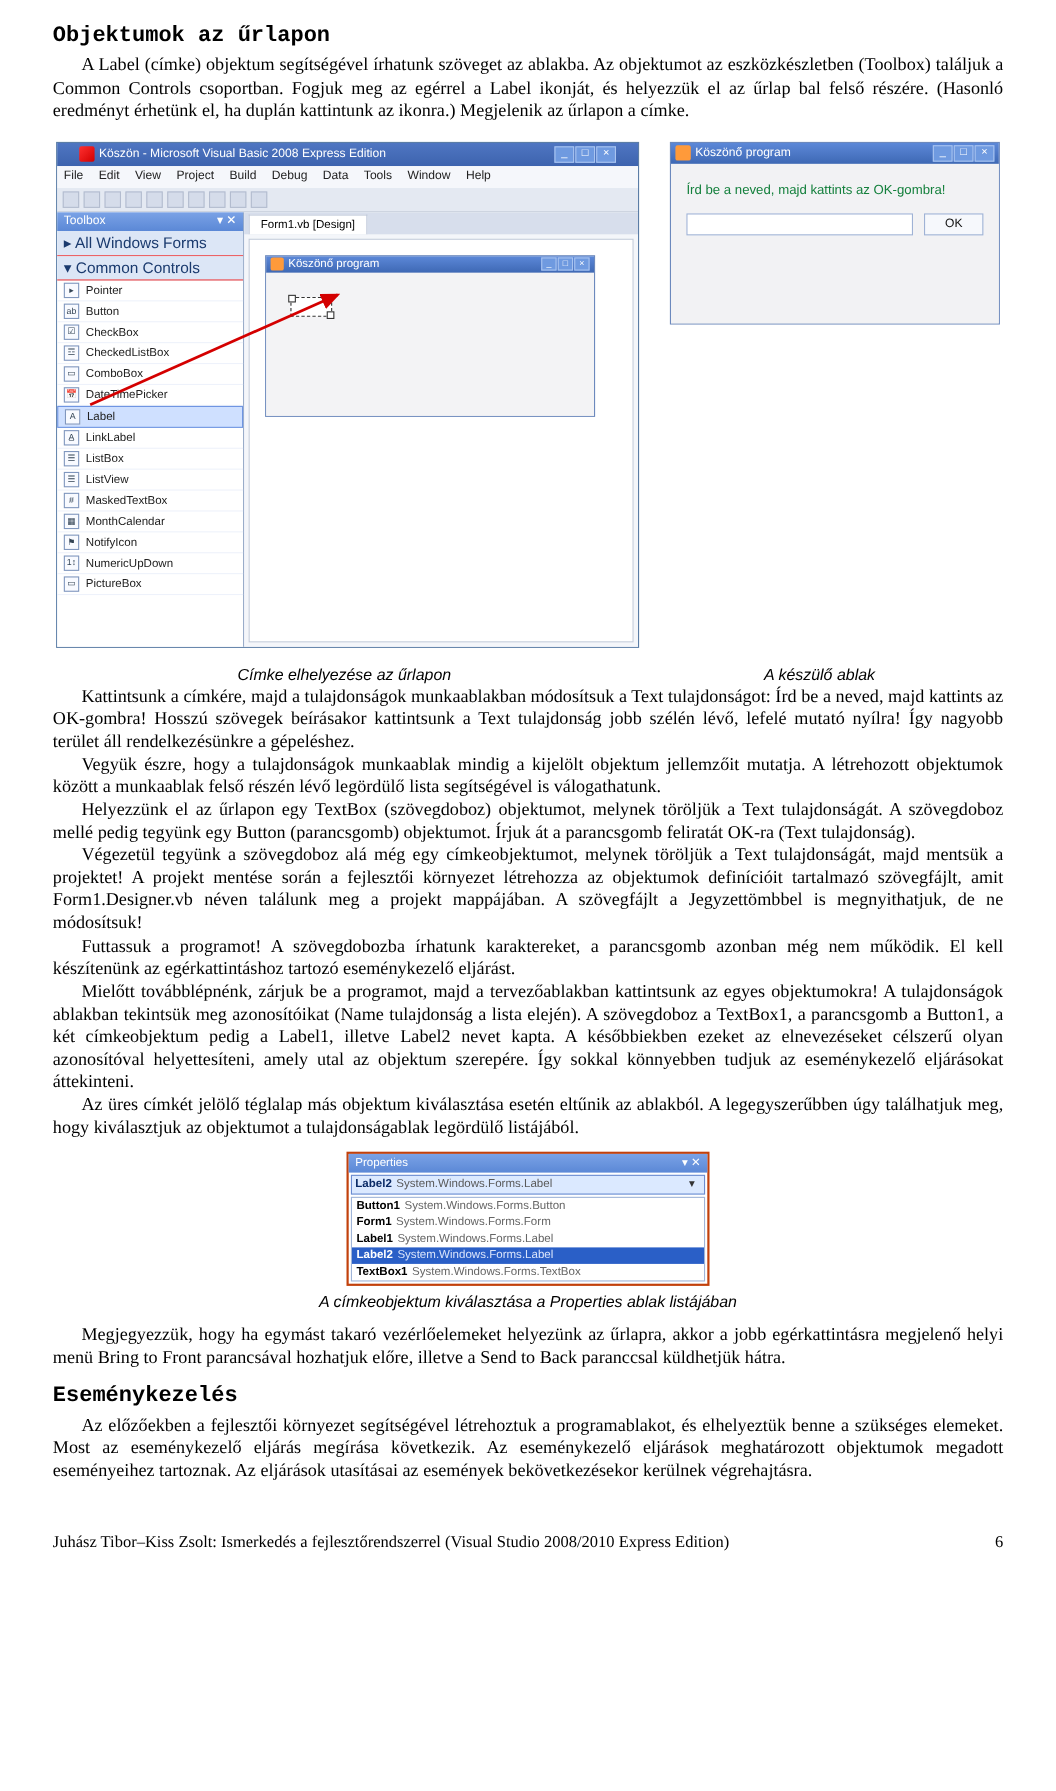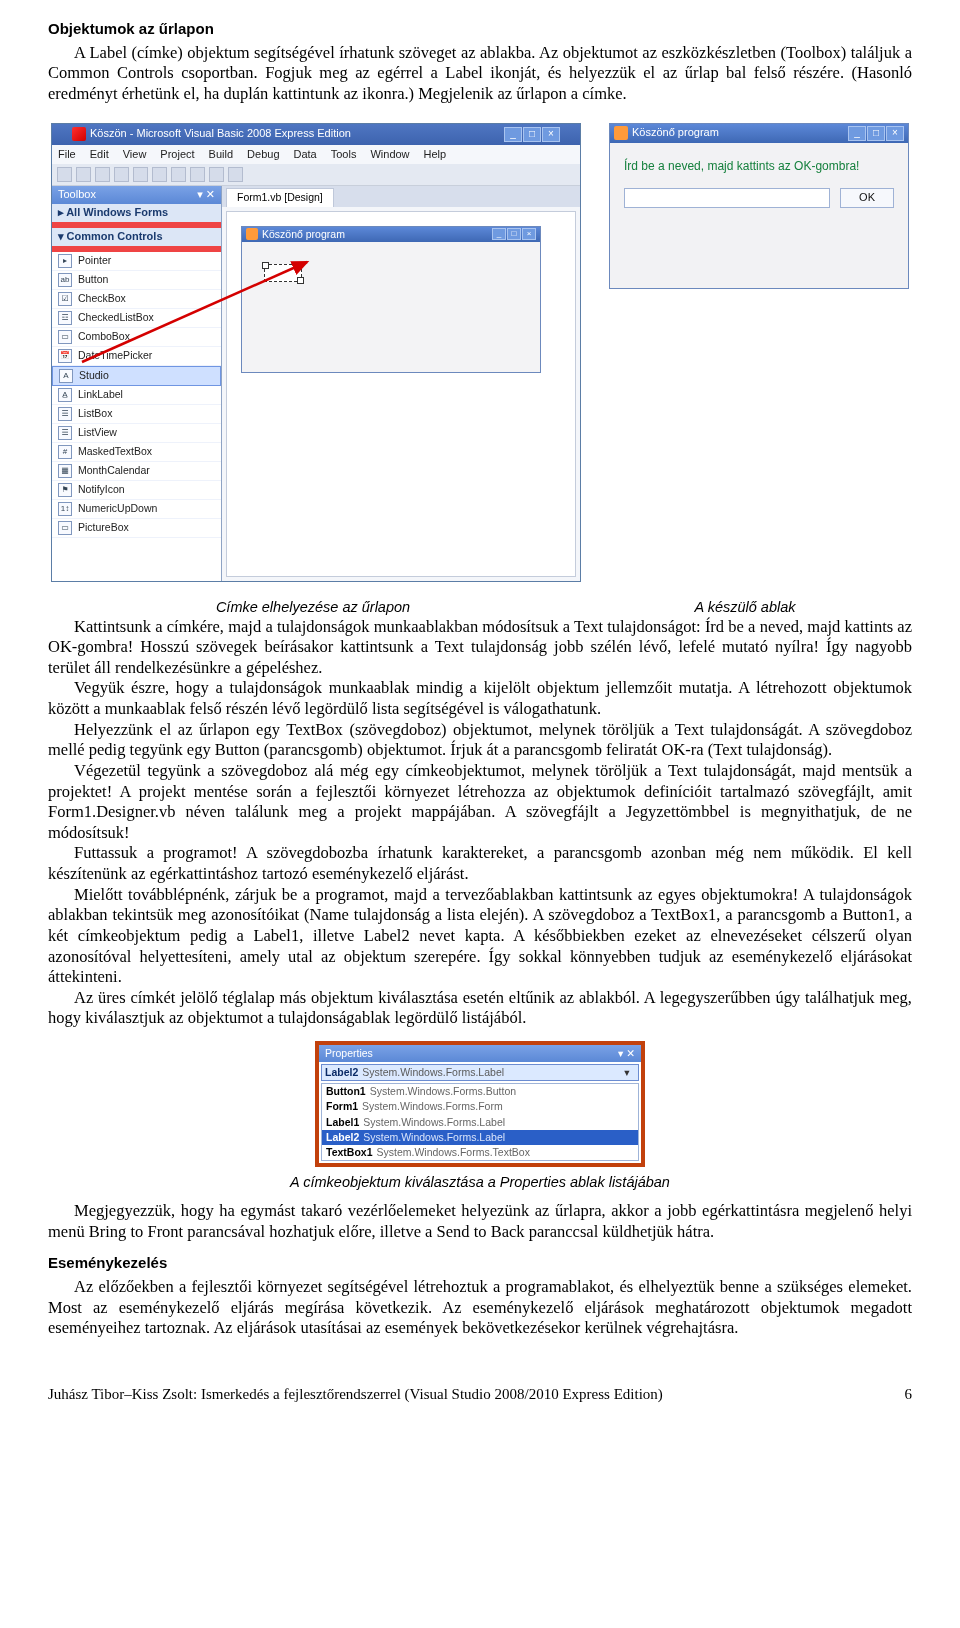--- a/index.html
+++ b/index.html
@@ -7,23 +7,23 @@
     font-family: "Times New Roman", Times, serif;
     font-size: 16.5px;
     line-height: 1.25;
     color: #000;
     background: #fff;
     width: 960px;
     padding: 20px 48px 30px 48px;
   }
   h2.section {
     font-weight: bold;
-    font-size: 15px;
+    font-size: 20px;
     margin-bottom: 4px;
-    font-family: Liberation Sans, sans-serif;
+    font-family: Liberation Mono, monospace;
   }
   p.body { text-align: justify; margin: 0; }
   p.body.indent { text-indent: 26px; }
 
   .figures-row {
     display: flex;
     gap: 28px;
     justify-content: center;
     margin: 18px 0 10px 0;
   }
@@ -63,22 +63,22 @@
     width: 170px; background:#fff; border-right:1px solid #8ea3c4;
     display:flex; flex-direction:column;
   }
   .panelhead {
     background: linear-gradient(#7aa2e6,#5b88d6);
     color:#fff; padding:2px 6px; display:flex; align-items:center; gap:16px;
     font-size:11px;
   }
   .panelhead .x { margin-left:auto; color:#fff; }
   .tb-group {
-    background:#dce6f6; padding:2px 6px; font-weight:bold; color:#1a3a6e;
-    border-bottom:6px solid #ef4444; font-size:11px;
+    background:#dce6f6; padding:2px 6px; font-weight:normal; color:#1a3a6e;
+    border-bottom:1px solid #ef4444; font-size:14px;
   }
   .tb-item {
     display:flex; align-items:center; gap:6px;
     padding:2px 6px; font-size:10.5px; color:#222;
     border-bottom:1px solid #eef2fb;
   }
   .tb-item.selected { background:#cfe0ff; border:1px solid #6f95e2; }
   .tb-item .ic { width:14px; height:14px; border:1px solid #8097be; background:#f8faff; font-size:8px; display:flex; align-items:center; justify-content:center; color:#345; }
   .designer {
     flex:1; background:#f4f6fa; display:flex; flex-direction:column;
@@ -138,21 +138,21 @@
     text-align:center;
     margin-top:6px;
   }
   .caption-row { display:flex; }
   .caption-row .c1{ width:530px; text-align:center; }
   .caption-row .c2{ flex:1; text-align:center; }
 
   
   .propsfig { width: 330px; margin: 12px auto 6px auto;
     font-family: Tahoma, Arial, sans-serif; font-size:10.5px;
-    border:4px solid #c2410c; background:#fff;
+    border:2px solid #c2410c; background:#fff;
   }
   .propsfig .panelhead{ font-size:10.5px; }
   .propsfig .combo {
     display:flex; align-items:center; background:#dbe9ff;
     border:1px solid #6b8cd1; margin:2px; padding:1px 3px;
   }
   .propsfig .combo .name{ font-weight:bold; color:#0a2a66; }
   .propsfig .combo .type{ color:#5a5a5a; margin-left:4px; }
   .propsfig .combo .arrow{ margin-left:auto; width:16px; text-align:center; color:#333; }
   .propsfig .list{ border:1px solid #9fb4d8; margin:0 2px 2px 2px; }
@@ -238,21 +238,21 @@
             <div class="tb-item">
               <span class="ic">▭</span>
               <span>ComboBox</span>
             </div>
             <div class="tb-item">
               <span class="ic">📅</span>
               <span>DateTimePicker</span>
             </div>
             <div class="tb-item selected">
               <span class="ic">A</span>
-              <span>Studio</span>
+              <span>Label</span>
             </div>
             <div class="tb-item">
               <span class="ic">A̲</span>
               <span>LinkLabel</span>
             </div>
             <div class="tb-item">
               <span class="ic">☰</span>
               <span>ListBox</span>
             </div>
             <div class="tb-item">

